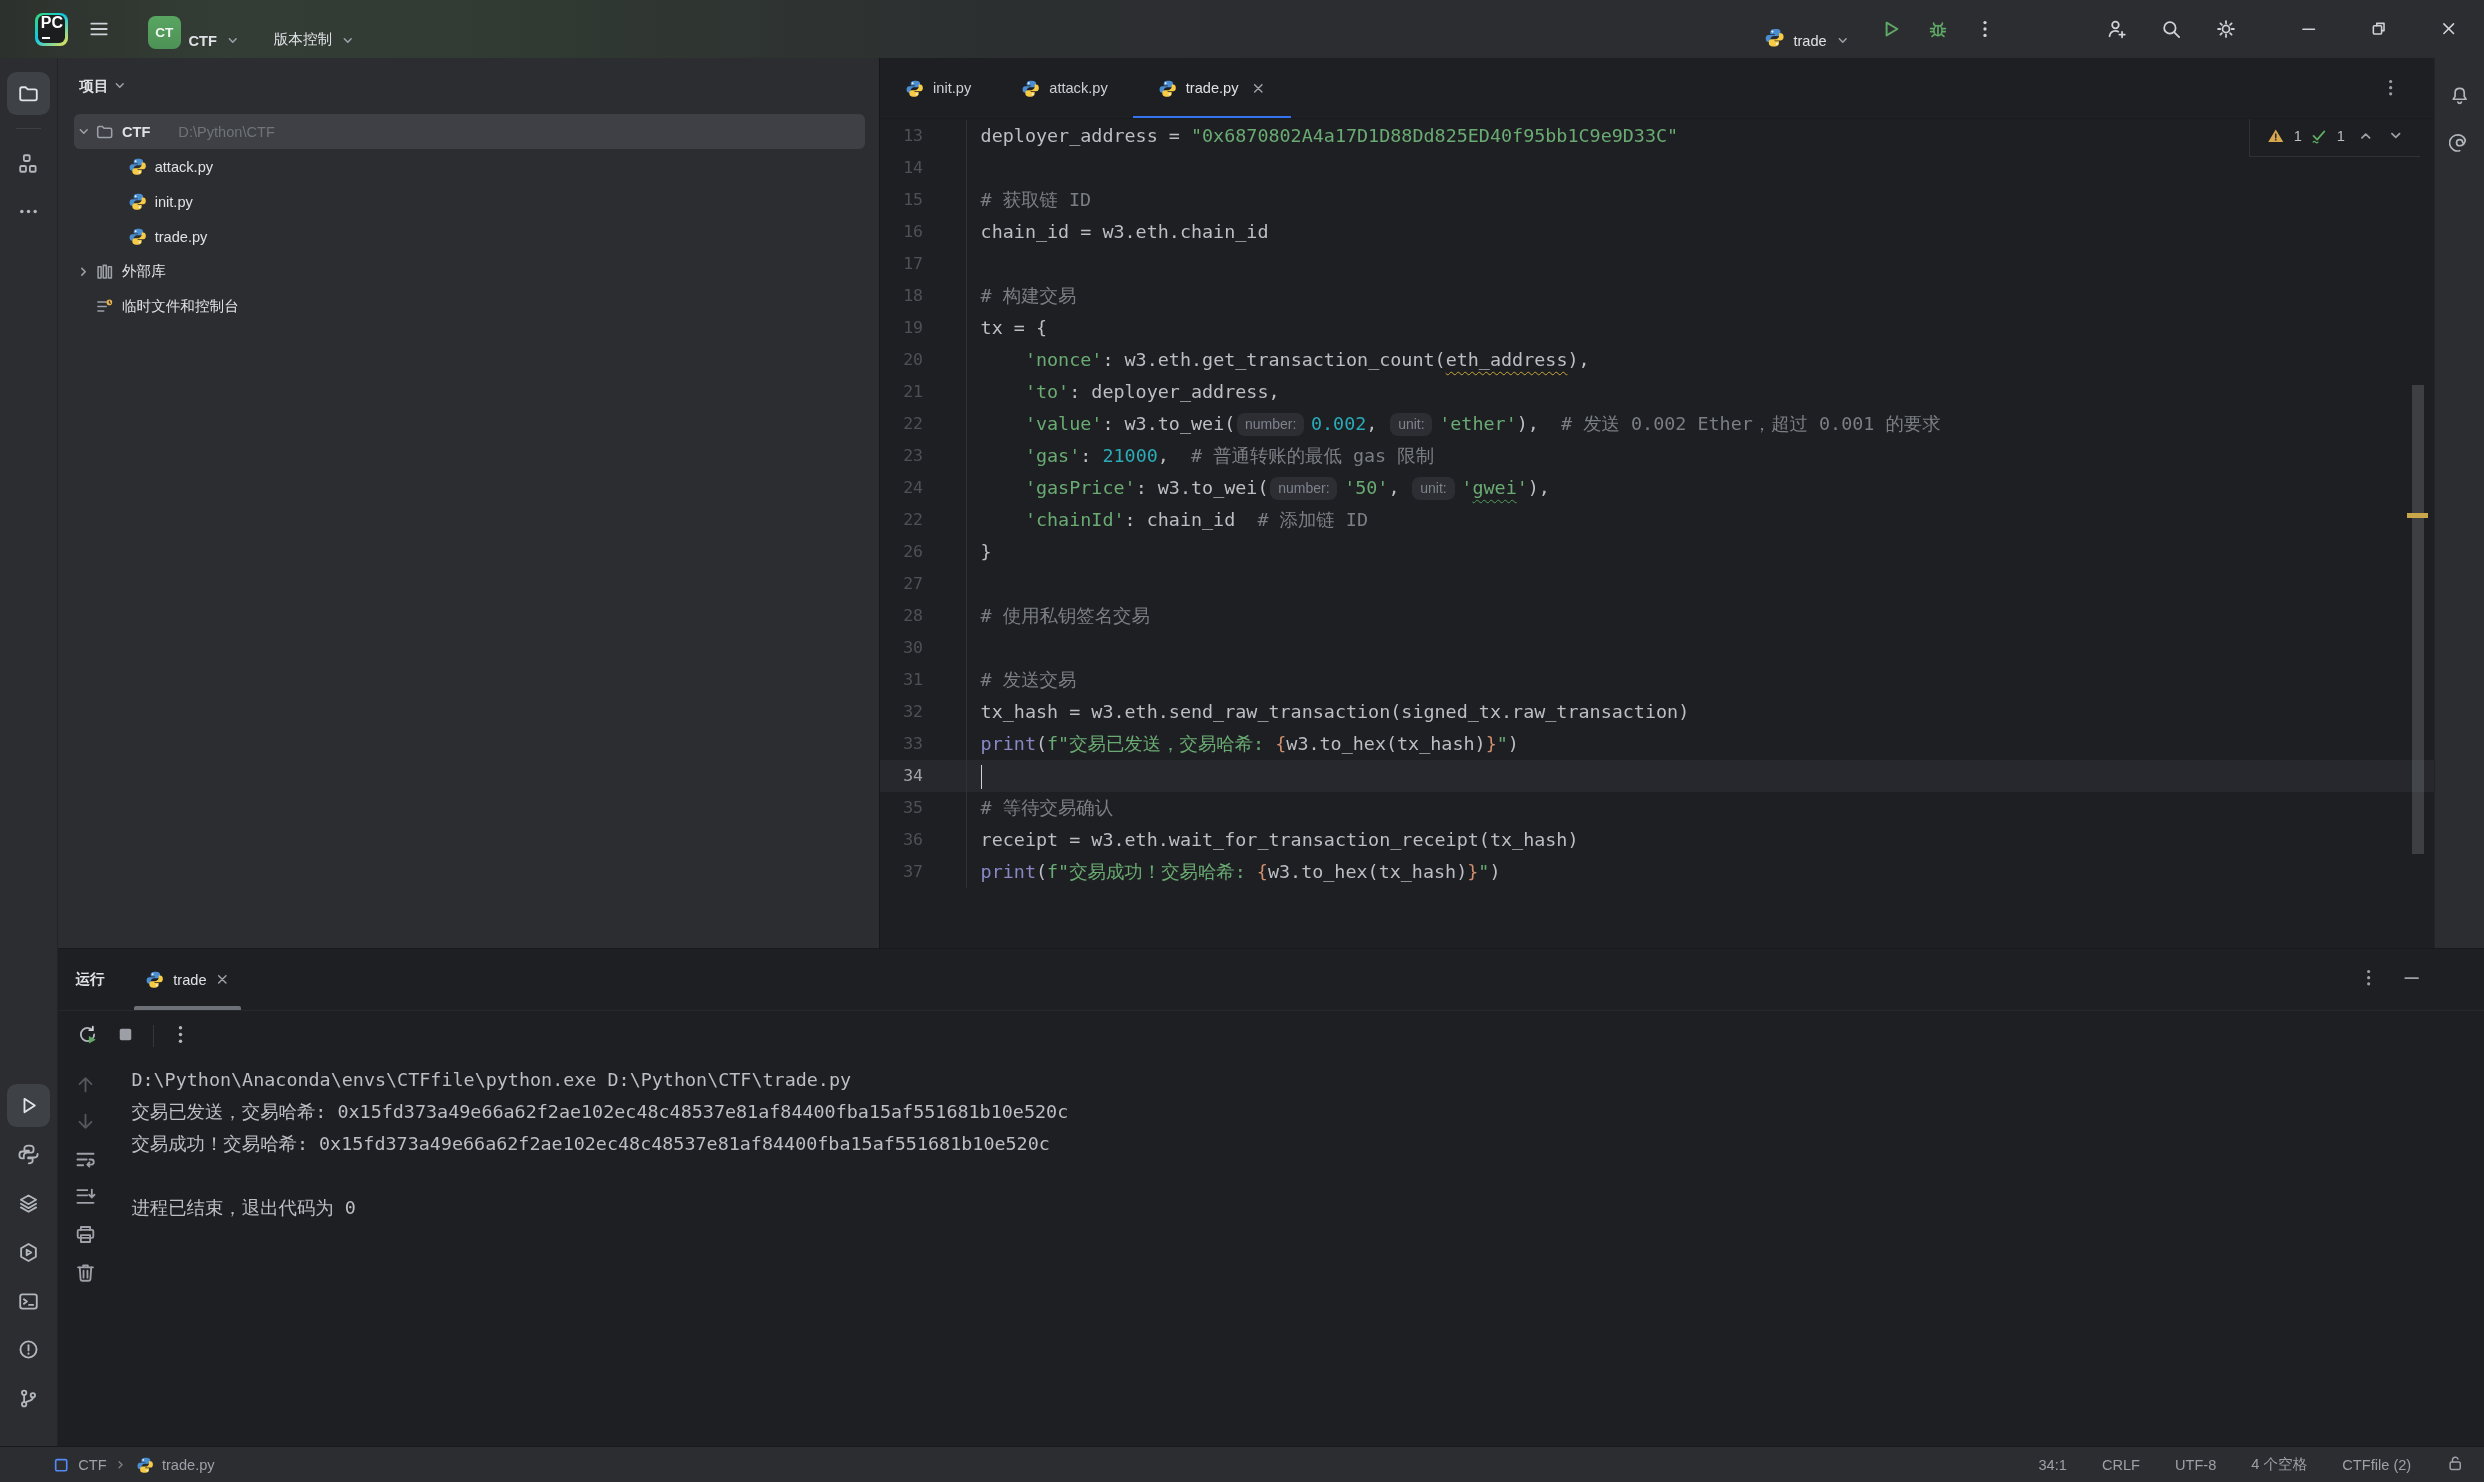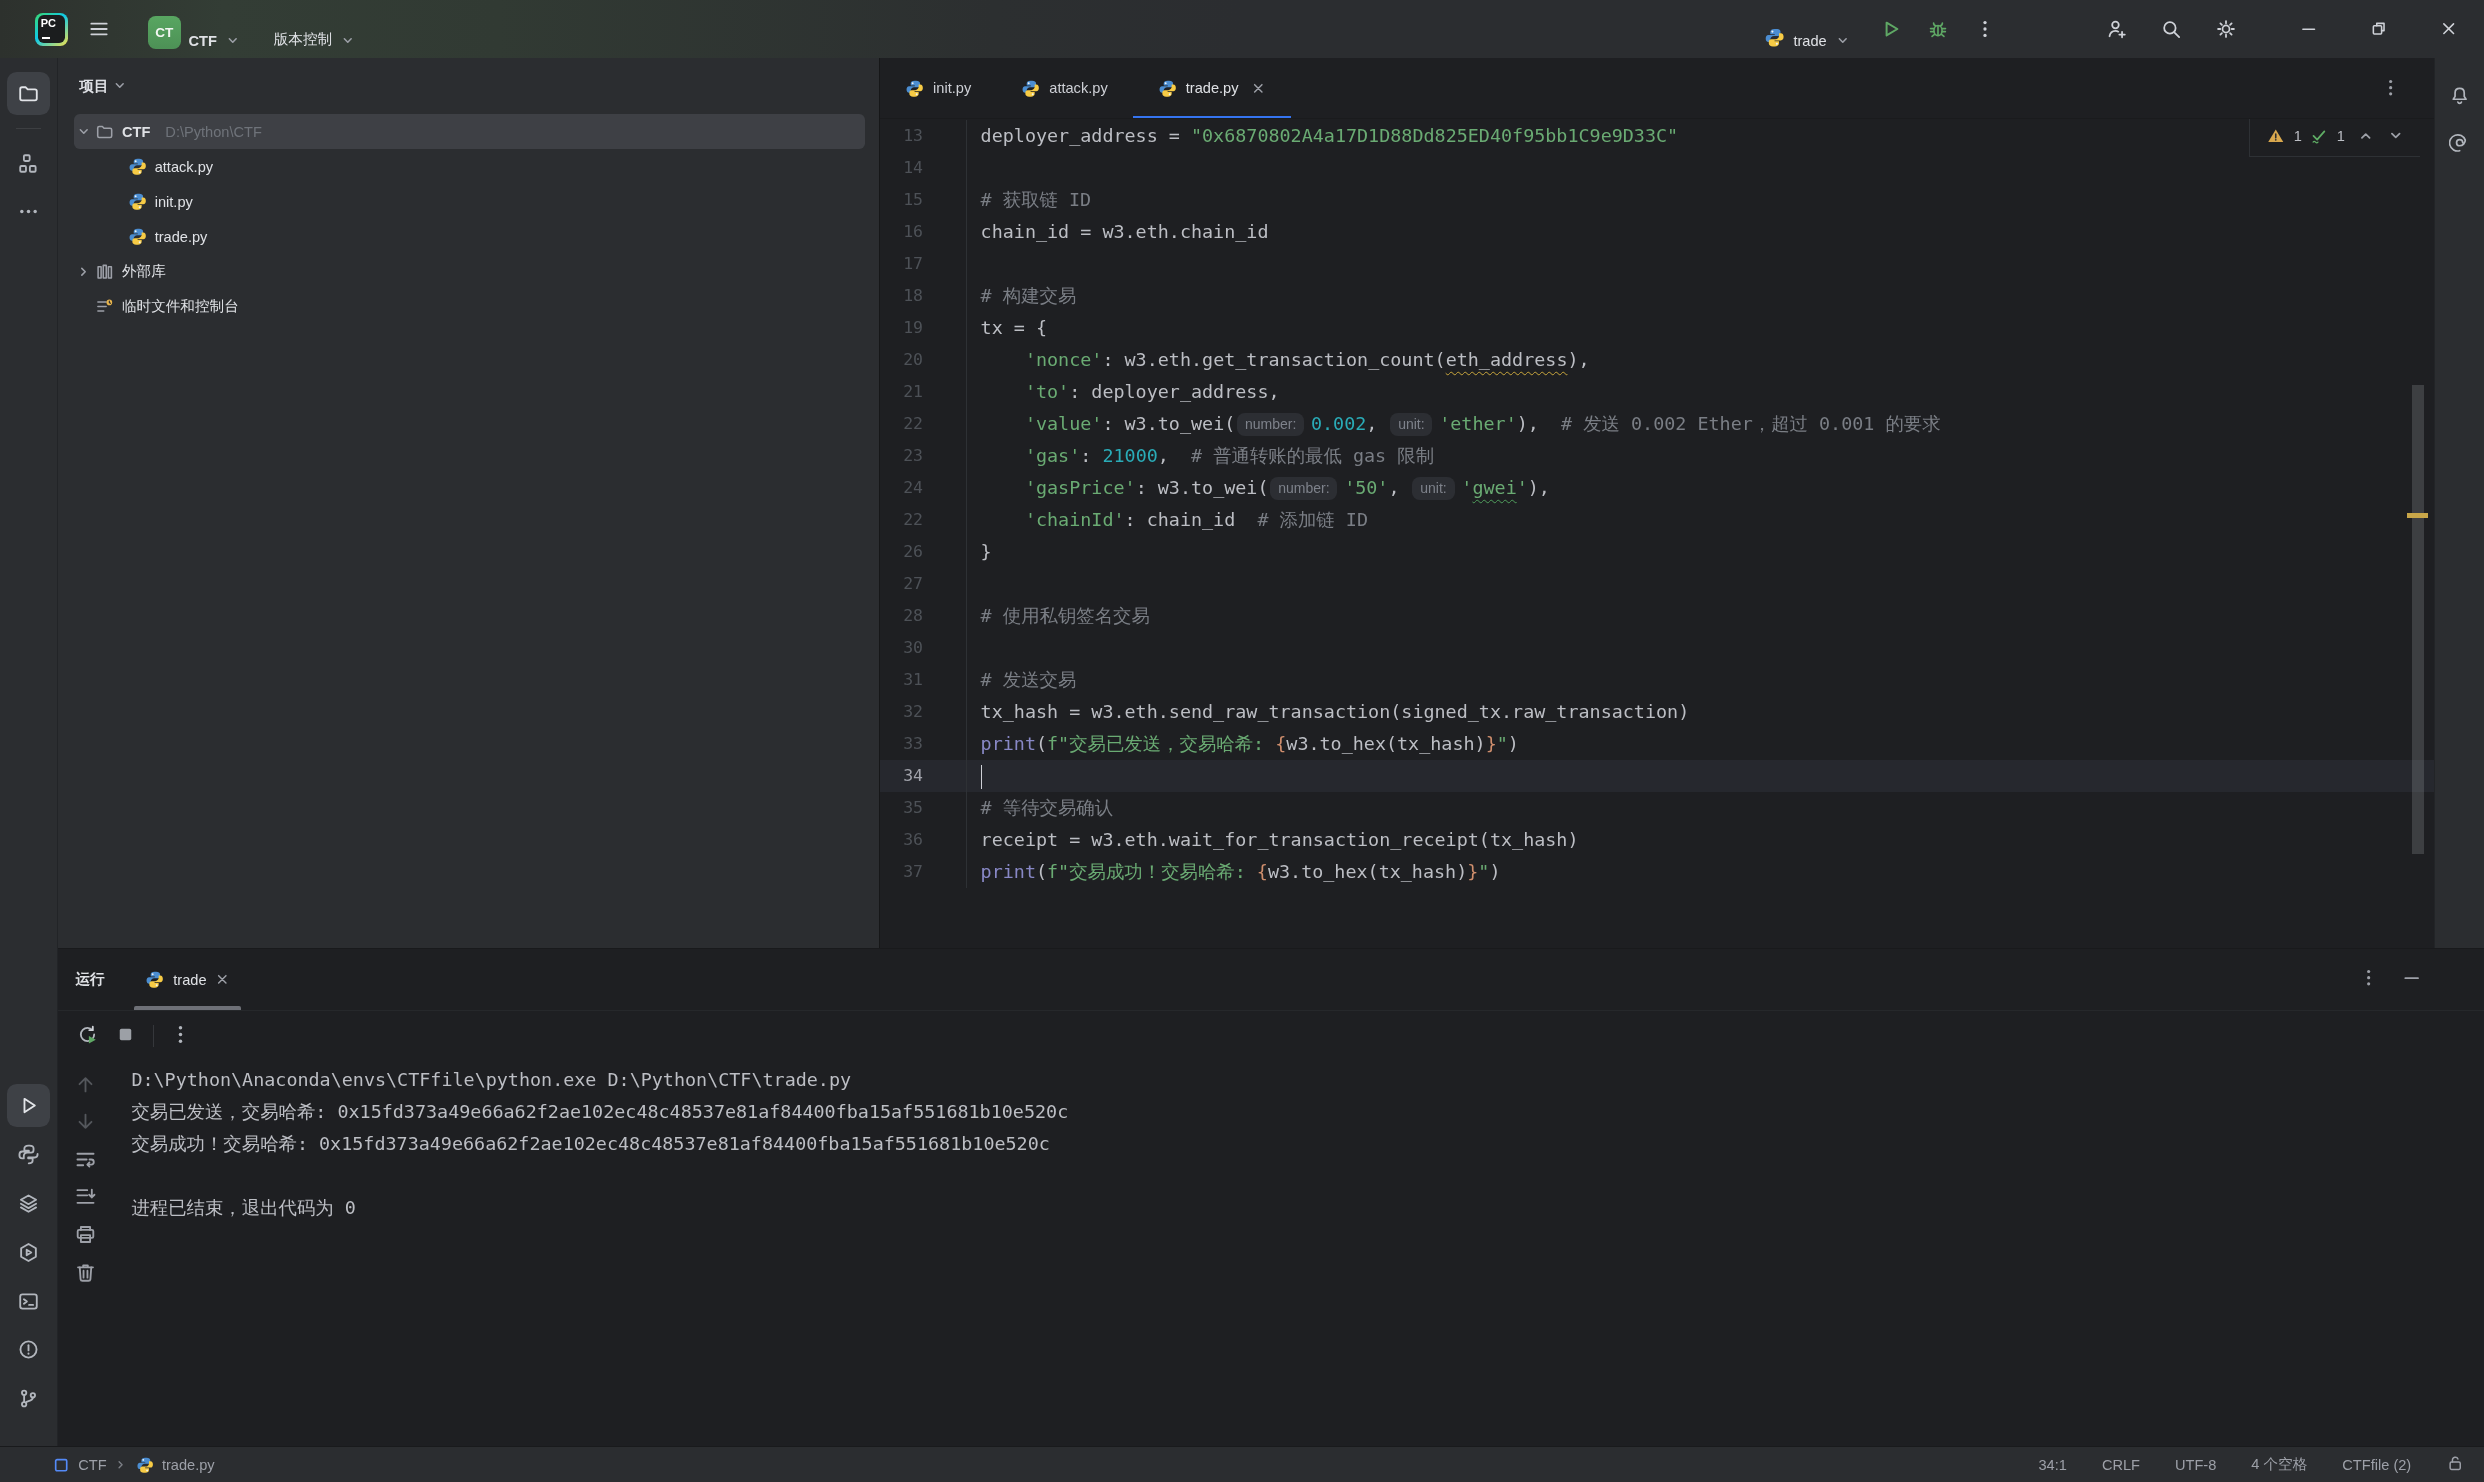--- a/index.html
+++ b/index.html
@@ -9,21 +9,21 @@
         color:#bcbec4;font-family:"Liberation Sans","DejaVu Sans",sans-serif;font-size:14.6px}
   .icon{display:inline-flex;align-items:center;justify-content:center;flex:none}
   .icon svg{width:21.3px;height:21.3px;display:block}
 
   
   .titlebar{height:58px;display:flex;align-items:center;padding-left:35px;
     background:linear-gradient(90deg,#2d312d 0%,#333d35 9%,#313a33 20%,#2c2f30 40%,#2b2d30 50%)}
   .pc-logo{width:33px;height:33px;border-radius:7.8px;margin-right:11.6px;position:relative;flex:none;
     background:linear-gradient(140deg,#3bd96f 0%,#0fc9e7 45%,#f7e14a 100%)}
   .pc-logo i{position:absolute;inset:2.9px;background:#1b1d1e;border-radius:5.8px;font-style:normal;
-    color:#fff;font-weight:700;font-size:11px;line-height:12.6px;padding:1.9px 0 0 2.9px;font-family:"Liberation Sans",sans-serif}
+    color:#fff;font-weight:700;font-size:16px;line-height:12.6px;padding:1.9px 0 0 2.9px;font-family:"Liberation Sans",sans-serif}
   .pc-logo i::after{content:"";position:absolute;left:3.9px;bottom:3.9px;width:8.7px;height:1.9px;background:#fff}
   .tbtn{height:39px;border-radius:7.8px;padding:0 7.8px;display:flex;align-items:flex-end;gap:7.8px;color:#dfe1e5}
   .tbtn .chev{color:#9da0a8}
   .tbtn .chev svg{width:15.5px;height:15.5px}
   .badge{width:33px;height:33px;border-radius:7.8px;background:linear-gradient(180deg,#58a661,#4d9156);
     color:#f3f6f3;font-weight:700;font-size:13.6px;display:flex;align-items:center;justify-content:center}
   .proj{margin-left:21.3px;font-weight:600}
   .vcs{margin-left:18px}
   .title-spacer{flex:1}
   .ticon{width:39px;height:39px;border-radius:7.8px;display:flex;align-items:center;justify-content:center;color:#cfd2d8}
@@ -57,21 +57,21 @@
   .project-header .chev svg{width:15.5px;height:15.5px}
   .tree-row{height:35px;display:flex;align-items:center;margin:0 13.6px 0 15.5px;border-radius:5.8px;color:#dfe1e5;white-space:nowrap}
   .tree-row.selected{background:#3e4045}
   .tree-chev{width:21.3px;color:#9da0a8}
   .tree-chev svg{width:15.5px;height:15.5px}
   .tree-spacer22{width:21.3px;flex:none}
   .tree-spacer56{width:54px;flex:none}
   .tree-icon{margin-right:7.8px;color:#9da0a8}
   .tree-icon svg{width:19.4px;height:19.4px}
   .tree-name.bold{font-weight:700}
-  .tree-path{color:#6f737a;margin-left:15px}
+  .tree-path{color:#6f737a;margin-left:28px}
 
   
   .editor{flex:1;min-width:0;background:#1e1f22;display:flex;flex-direction:column;position:relative}
   .tabbar{height:61px;flex:none;display:flex;align-items:stretch;border-bottom:1px solid #1a1b1d;position:relative}
   #tabs{display:flex}
   .tab{display:flex;align-items:center;gap:8.7px;padding:2.9px 25px 0 25px;color:#ced0d6;border-bottom:2.9px solid transparent}
   .tab .icon svg{width:19.4px;height:19.4px}
   .tab.active{border-bottom-color:#3574f0;color:#dfe1e5}
   .tab .close{color:#9da0a8;margin-left:3.9px}
   .tab .close svg{width:14.6px;height:14.6px}

